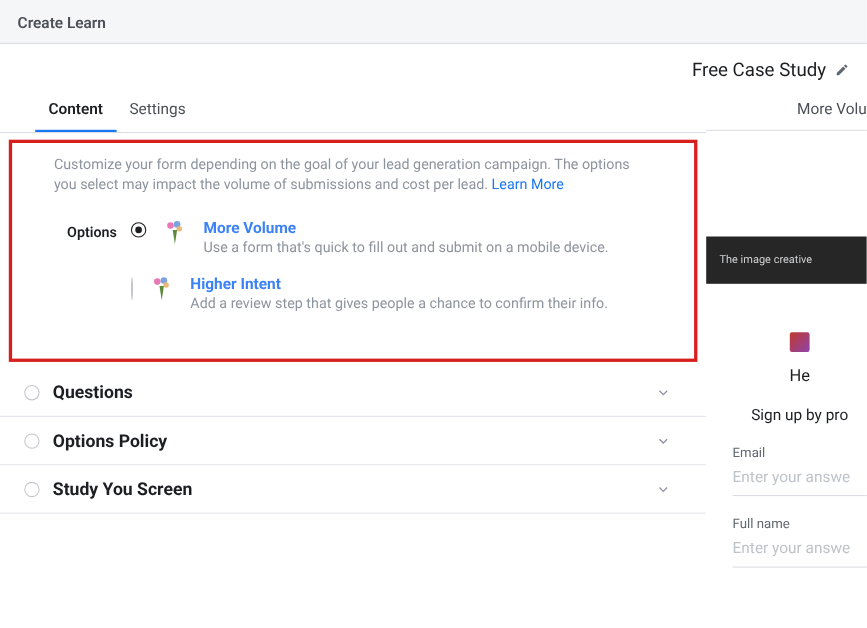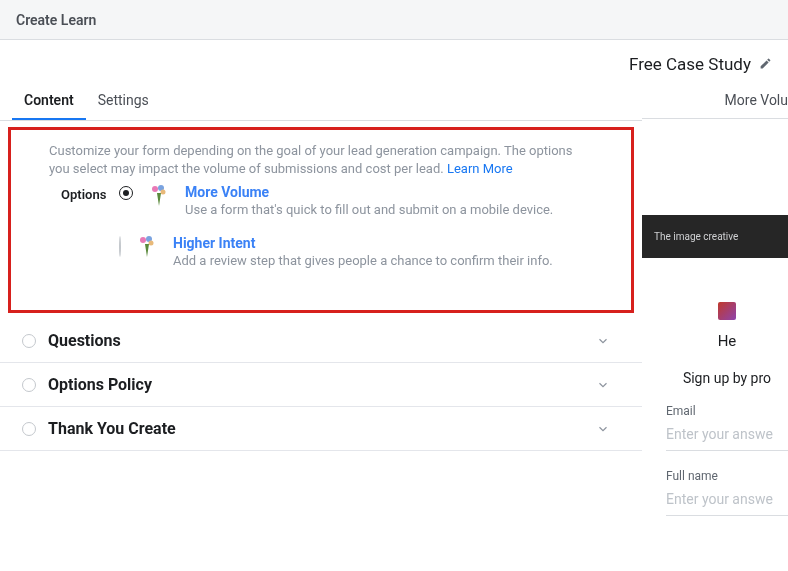--- a/index.html
+++ b/index.html
@@ -5,34 +5,34 @@
     *{box-sizing:border-box;margin:0;padding:0;}
     body{font-family:-apple-system,BlinkMacSystemFont,"Segoe UI",Roboto,Helvetica,Arial,sans-serif;background:#fff;color:#1c1e21;width:788px;height:571px;overflow:hidden;}
     .header{border-bottom:1px solid #dadde1;padding:10px 16px;background:#f5f6f7;}
     .header-title{font-size:14px;font-weight:600;color:#4b4f56;}
     .form-title-row{padding:14px 16px 8px 16px;display:flex;align-items:center;gap:8px;justify-content:flex-end;}
     .form-title{font-size:17px;color:#1c1e21;}
     .edit-icon svg{width:13px;height:13px;fill:#606770;}
     .main-wrap{display:flex;align-items:flex-start;}
     .left-col{width:642px;flex:0 0 642px;}
     .right-col{flex:1;min-width:0;position:relative;}
-    .tabs{display:flex;border-bottom:1px solid #dadde1;padding:0 12px;}
+    .tabs{display:flex;border-bottom:1px solid #dadde1;padding:0 32px;}
     .tab{padding:10px 12px;font-size:14px;color:#4b4f56;cursor:pointer;border-bottom:2px solid transparent;}
     .tab.active{font-weight:600;color:#1c1e21;border-bottom:2px solid #1877f2;}
     .highlight-box{border:3px solid #d7201d;margin:6px 8px 6px 8px;padding:6px 12px 24px 12px;position:relative;background:#fff;}
     .section-head{display:flex;align-items:center;padding:6px 0;}
     .radio-hollow{width:14px;height:14px;border:1px solid #c4c8cd;border-radius:50%;margin-right:12px;flex:0 0 14px;}
     .radio-selected{width:14px;height:14px;border:1px solid #1c1e21;border-radius:50%;margin-right:16px;flex:0 0 14px;display:flex;align-items:center;justify-content:center;}
     .radio-selected::after{content:"";width:6px;height:6px;background:#1c1e21;border-radius:50%;}
     .section-title{font-size:17px;font-weight:700;color:#1c1e21;flex:1;}
     .chevron{width:34px;display:flex;justify-content:center;}
     .chevron svg{width:14px;height:14px;stroke:#8d949e;fill:none;stroke-width:2;}
     .desc{font-size:13px;color:#8d949e;margin-left:26px;line-height:1.4;margin-top:6px;margin-right:34px;}
     .learn-more{color:#1877f2;cursor:pointer;}
-    .options-area{margin-left:26px;margin-top:6px;}
+    .options-area{margin-left:26px;margin-top:22px;}
     .option-row{display:flex;align-items:flex-start;margin-bottom:18px;}
     .option-radio-col{width:70px;flex:0 0 70px;}
     .opt-label{font-size:13px;font-weight:600;display:inline-block;margin-left:12px;}
     .option-icon{flex:0 0 28px;margin-right:8px;}
     .bouquet svg{width:20px;height:24px;}
     .option-text{flex:1;}
     .opt-title{font-size:14px;font-weight:700;color:#3b82f6;margin-bottom:2px;}
     .opt-sub{font-size:13px;color:#8d949e;}
     .coll-section{display:flex;align-items:center;border-bottom:1px solid #e4e6eb;padding:12px 22px;}
     .coll-section .section-title{font-size:16px;}
@@ -136,21 +136,21 @@
       <span class="section-title">Options Policy</span>
       <span class="chevron">
         <svg viewBox="0 0 24 24">
             <polyline points="6 9 12 15 18 9"></polyline>
           </svg>
       </span>
     </div>
 
     <div class="coll-section">
       <span class="radio-hollow"></span>
-      <span class="section-title">Thank You Create</span>
+      <span class="section-title">Study You Screen</span>
       <span class="chevron">
         <svg viewBox="0 0 24 24">
             <polyline points="6 9 12 15 18 9"></polyline>
           </svg>
       </span>
     </div>
   </div>
 
   <div class="right-col">
     <div class="preview-tabs">

